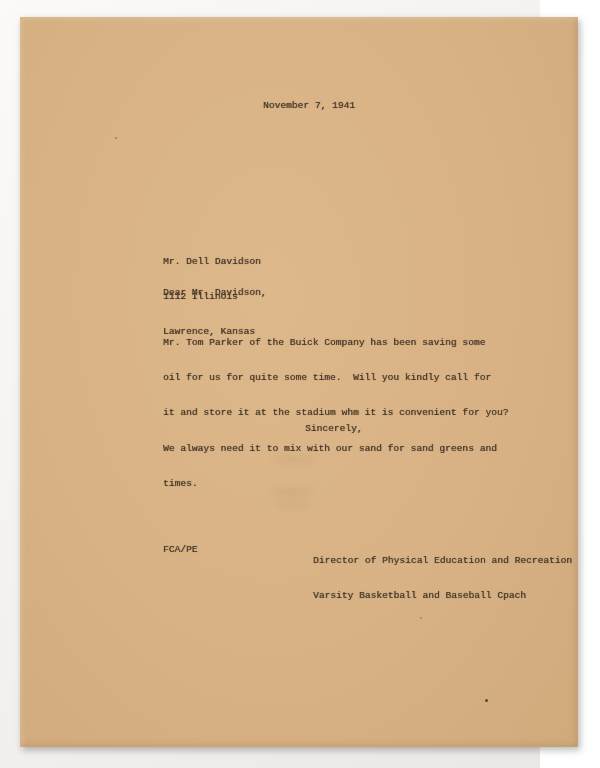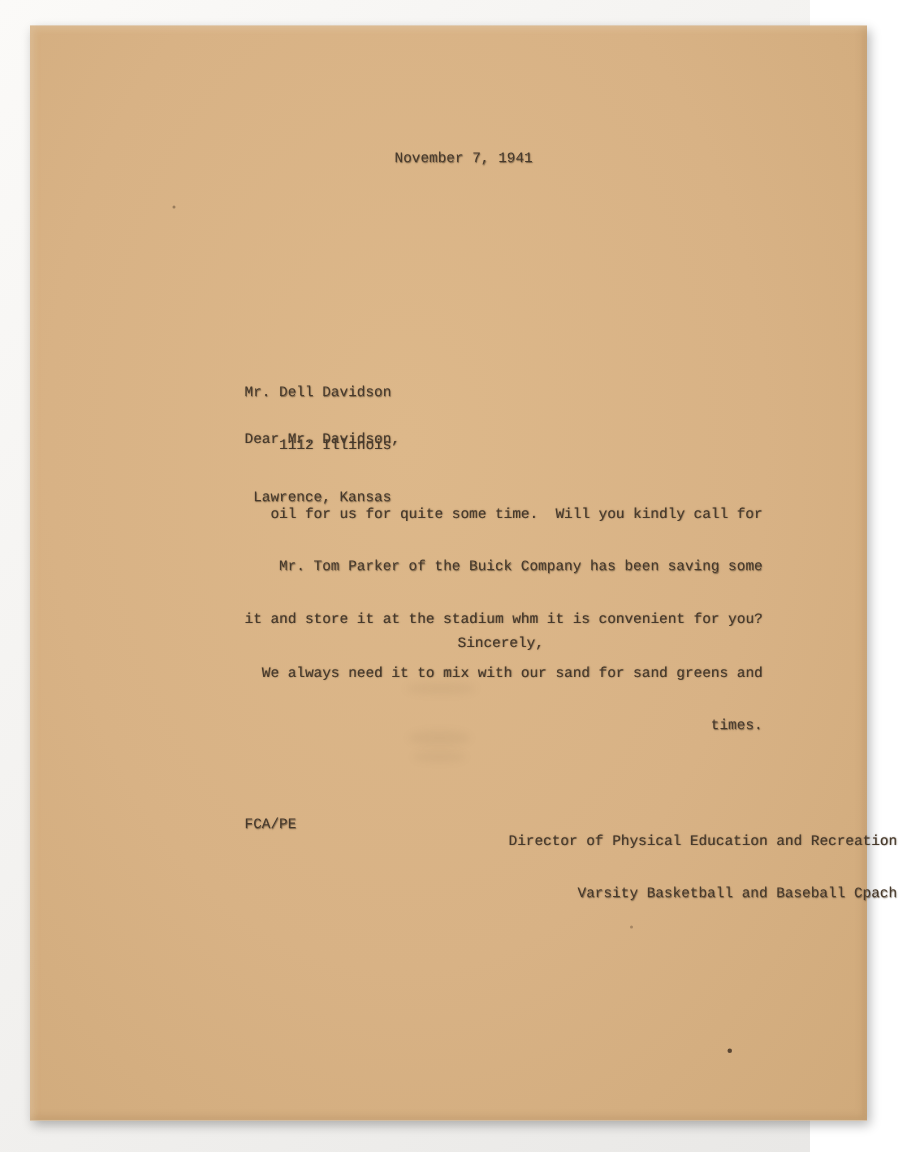--- a/index.html
+++ b/index.html
@@ -31,21 +31,21 @@
   .tw {
     position: absolute;
     font-family: "Liberation Mono", "DejaVu Sans Mono", monospace;
     font-size: 9.6px;
     line-height: 11.8px;
     color: #46392c;
     white-space: pre;
     letter-spacing: 0px;
     text-shadow: 0.4px 0.4px 0.8px rgba(72,56,36,0.75);
   }
-  .tw div { height: 11.8px; text-align: right; }
+  .tw div { height: 11.8px; }
   .smudge {
     position: absolute;
     border-radius: 50%;
     background: rgba(110,85,55,0.5);
     filter: blur(3px);
     opacity: 0.14;
   }
   .speck {
     position: absolute;
     border-radius: 50%;
@@ -62,31 +62,31 @@
 
     <div class="tw" style="left:143px; top:215px;">
       <div>Mr. Dell Davidson</div>
       <div>1112 Illinois</div>
       <div>Lawrence, Kansas</div>
     </div>
 
     <div class="tw" style="left:143px; top:270px;">Dear Mr. Davidson,</div>
 
     <div class="tw" style="left:143px; top:296px;">
+      <div>Mr. Tom Parker of the Buick Company has been saving some</div>
       <div>oil for us for quite some time.  Will you kindly call for</div>
-      <div>Mr. Tom Parker of the Buick Company has been saving some</div>
       <div>it and store it at the stadium whm it is convenient for you?</div>
       <div>We always need it to mix with our sand for sand greens and</div>
       <div>times.</div>
     </div>
 
 
     <div class="tw" style="left:285px; top:406px;text-align:right;">Sincerely,</div>
 
-    <div class="tw" style="left:293px; top:514px;margin-left:26px;">
+    <div class="tw" style="left:293px; top:514px;">
       <div>Director of Physical Education and Recreation</div>
       <div>Varsity Basketball and Baseball Cpach</div>
     </div>
 
     <div class="tw" style="left:143px; top:527px;">FCA/PE</div>
 
     <div class="smudge" style="left:250px; top:438px; width:48px; height:8px;"></div>
     <div class="smudge" style="left:252px; top:470px; width:42px; height:10px;"></div>
     <div class="smudge" style="left:255px; top:484px; width:36px; height:7px;"></div>
     <div class="speck" style="left:465px; top:682px; width:3px; height:3px;"></div>

